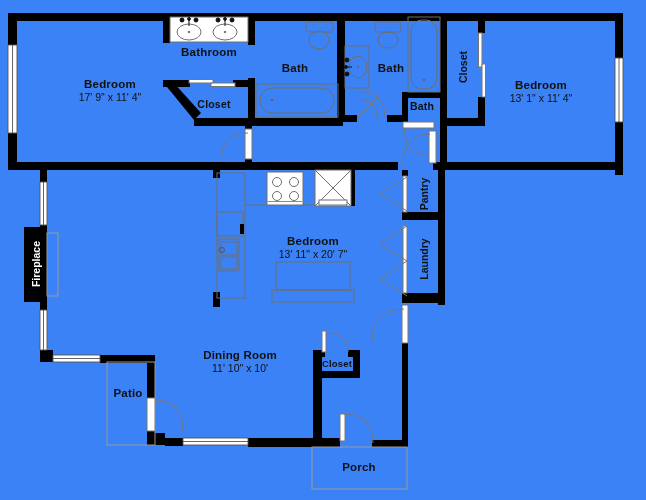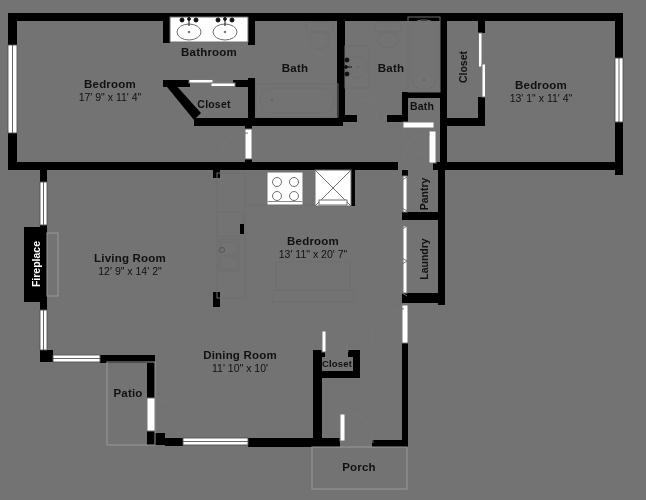--- a/index.html
+++ b/index.html
@@ -1,16 +1,16 @@
 <!DOCTYPE html>
 <html><head>
 <meta charset="utf-8">
 <style>
   html,body{margin:0;padding:0;background:#fff;}
-  #plan{position:relative;width:646px;height:500px;background:#737373;overflow:hidden;
+  #plan{position:relative;width:646px;height:500px;background:#3b82f6;overflow:hidden;
         font-family:"Liberation Sans", sans-serif;}
   #plan svg{position:absolute;left:0;top:0;}
   .lbl{position:absolute;transform:translate(-50%,-50%);text-align:center;color:#111;
        white-space:nowrap;line-height:1.25;}
   .lbl .name{display:block;font-weight:bold;font-size:11.5px;letter-spacing:.2px;}
   .lbl .dims{display:block;font-size:10.5px;}
   .lbl.small .name{font-size:9.5px;}
   .lbl.mid .name{font-size:10.5px;}
   .vlbl{position:absolute;transform:translate(-50%,-50%) rotate(-90deg);text-align:center;
         color:#111;white-space:nowrap;}
@@ -294,24 +294,20 @@
     </div>
   <div class="lbl mid" style="left:422px;top:107px">
       <span class="name">Bath</span>
     </div>
   <div class="vlbl" style="left:462px;top:67px"><span class="name">Closet</span></div>
   <div class="lbl" style="left:541px;top:92px">
       <span class="name">Bedroom</span>
       <span class="dims">13' 1" x 11' 4"</span>
     </div>
   <div class="vlbl white" style="left:35px;top:264px"><span class="name">Fireplace</span></div>
-  <div class="lbl" style="left:130px;top:265px">
-      <span class="name">Living Room</span>
-      <span class="dims">12' 9" x 14' 2"</span>
-    </div>
   <div class="lbl" style="left:313px;top:248px">
       <span class="name">Bedroom</span>
       <span class="dims">13' 11" x 20' 7"</span>
     </div>
   <div class="vlbl" style="left:423px;top:194px"><span class="name">Pantry</span></div>
   <div class="vlbl" style="left:423px;top:259px"><span class="name">Laundry</span></div>
   <div class="lbl" style="left:240px;top:362px">
       <span class="name">Dining Room</span>
       <span class="dims">11' 10" x 10'</span>
     </div>

